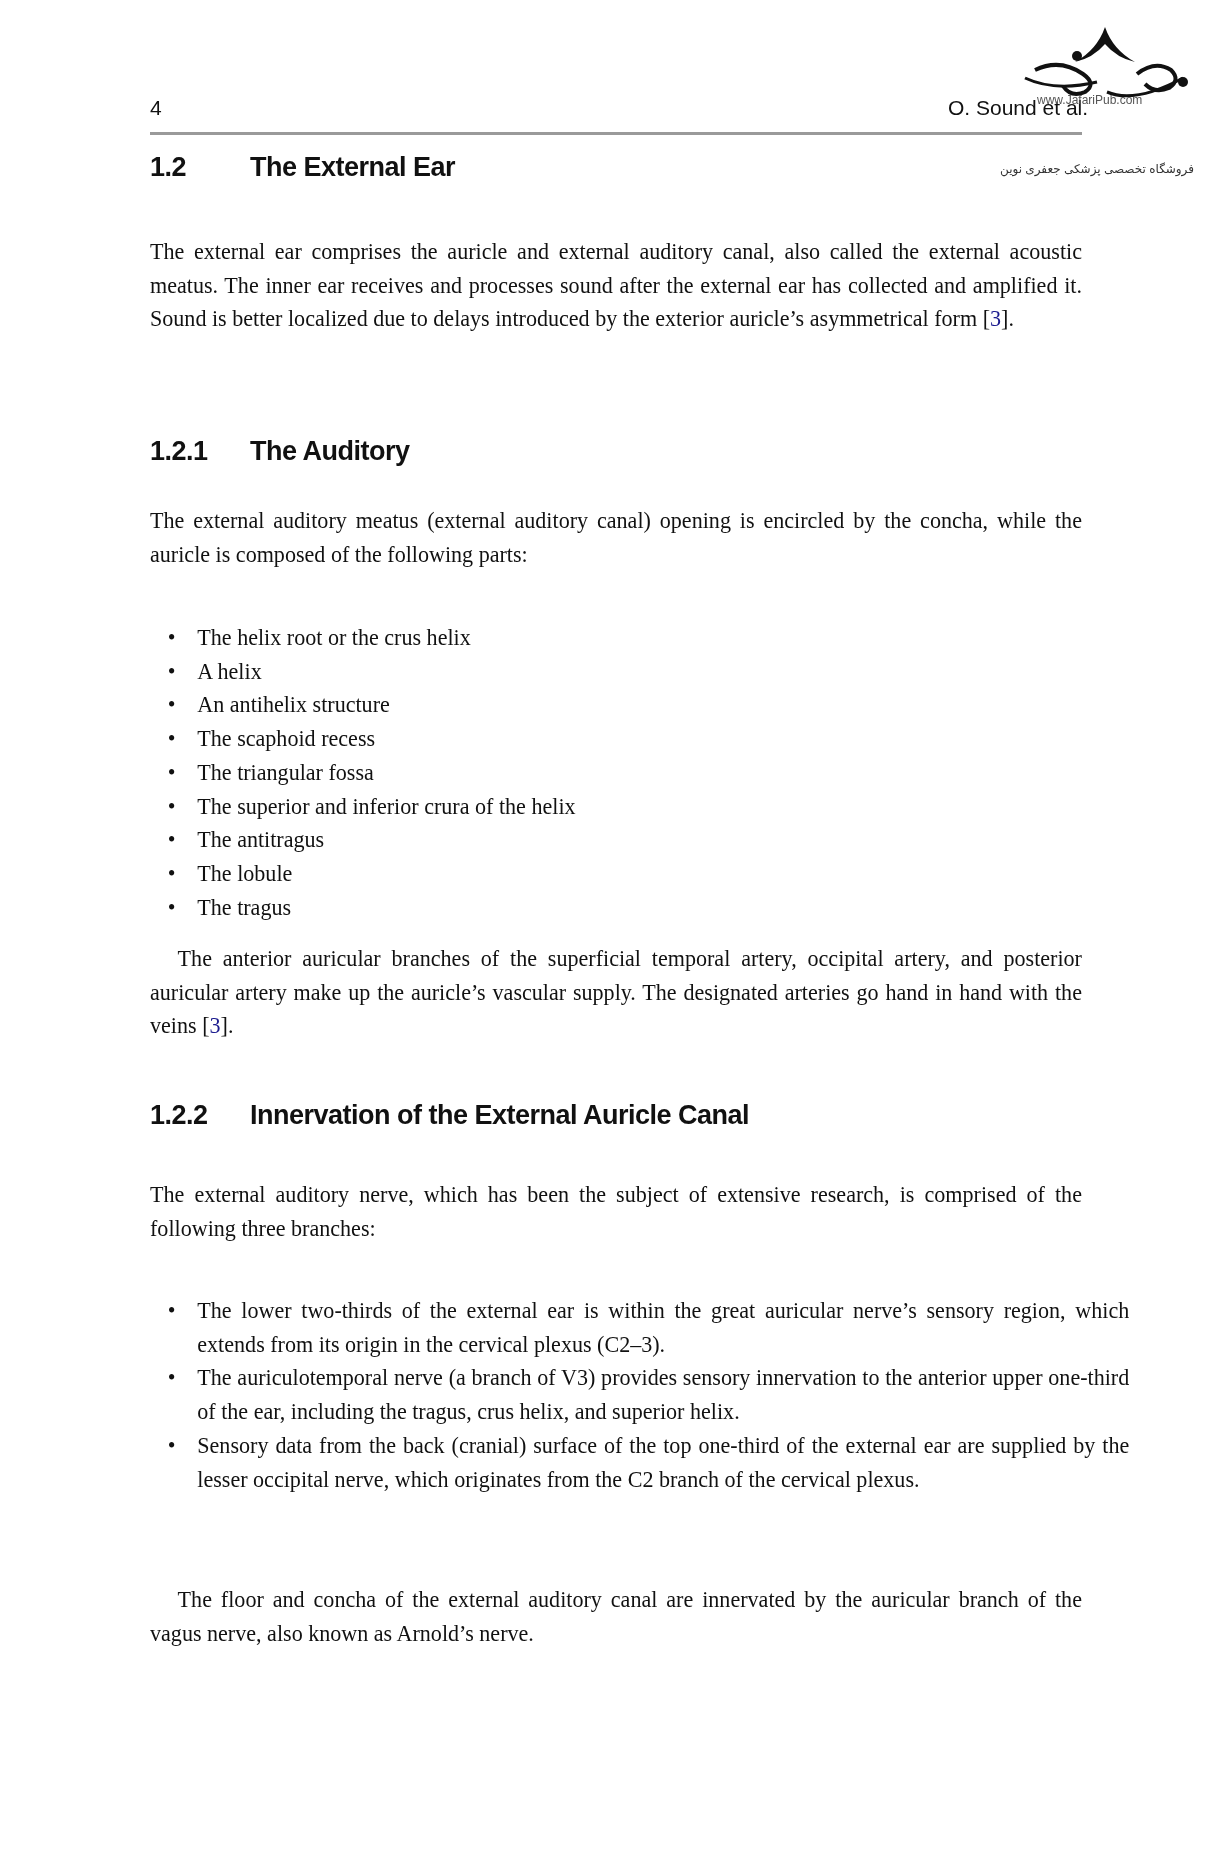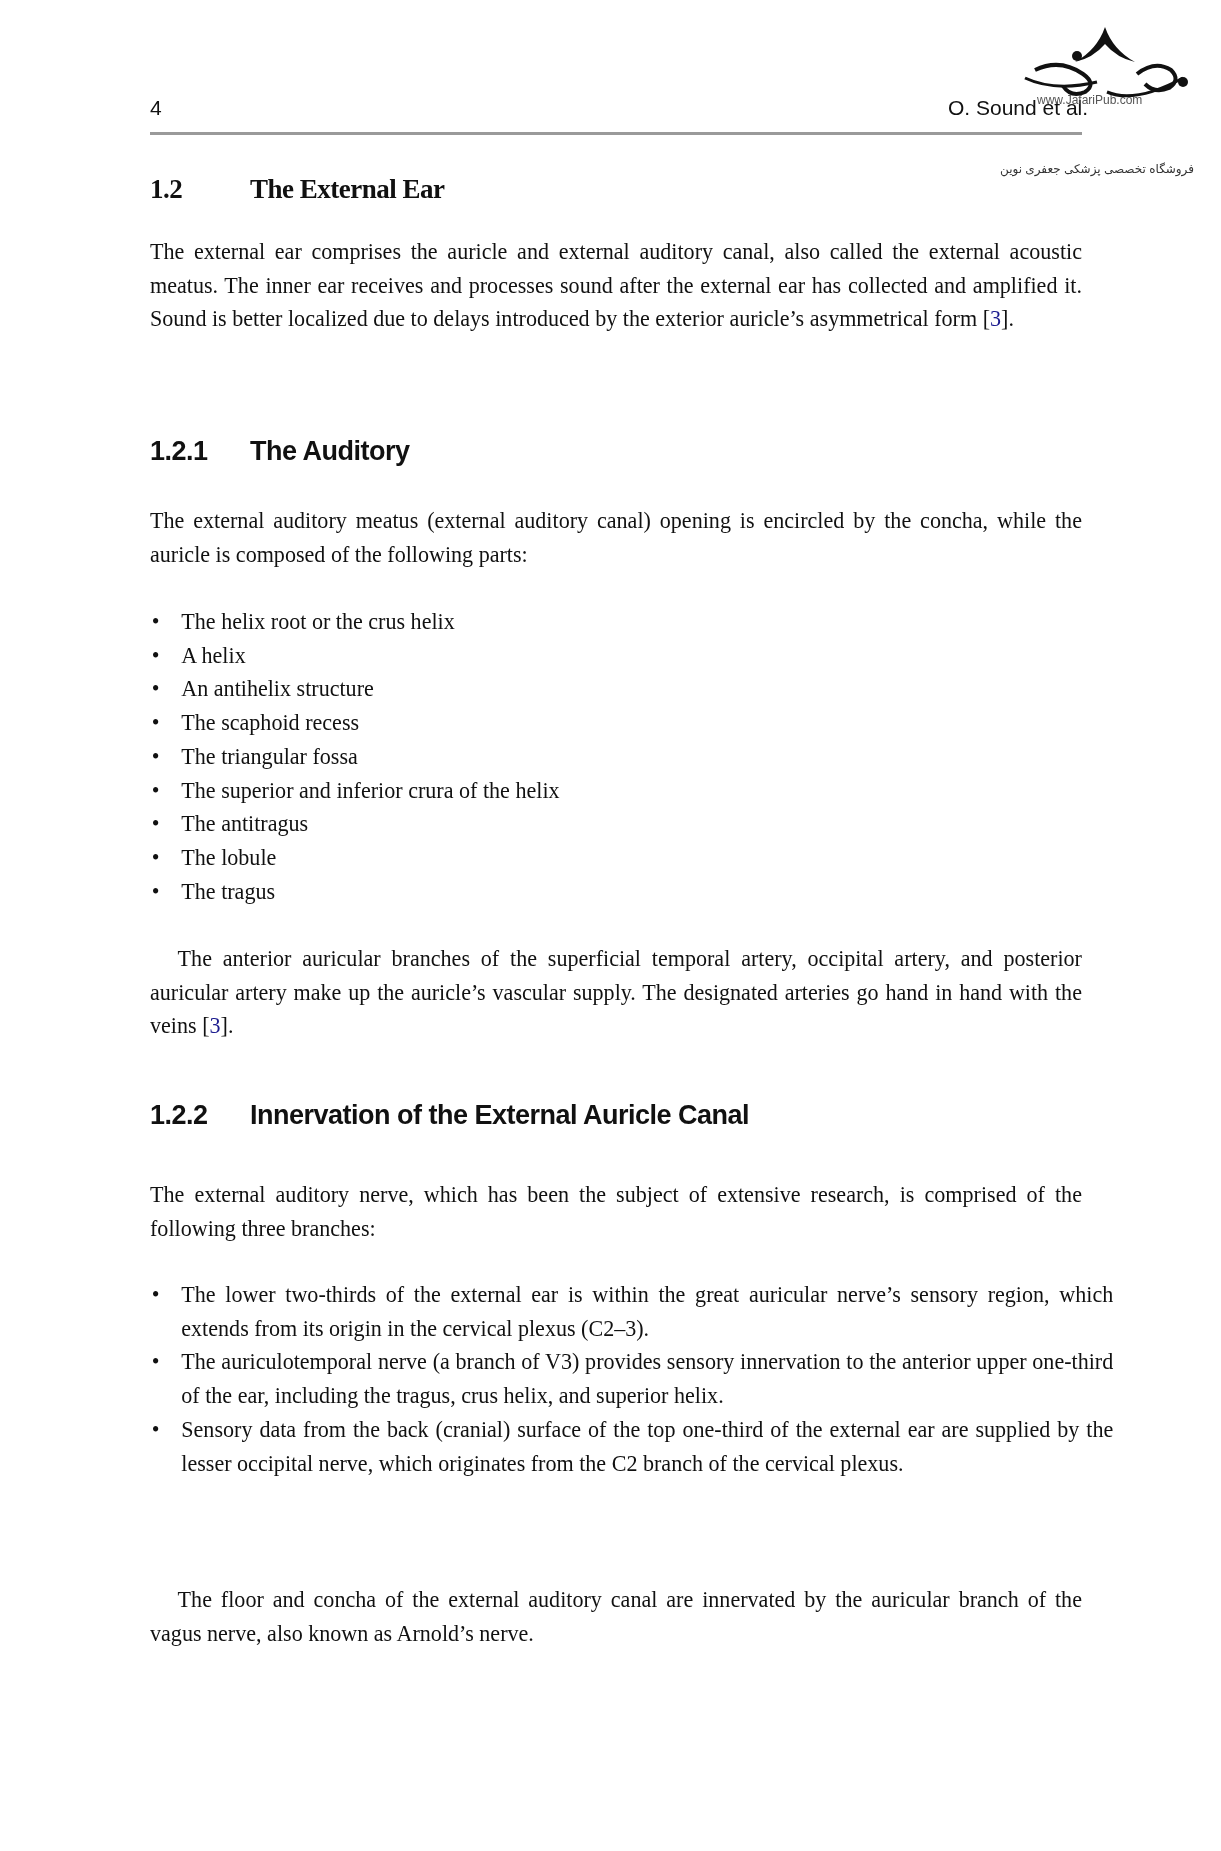--- a/index.html
+++ b/index.html
@@ -19,21 +19,21 @@
   .heading .num { display: inline-block; width: 100px; }
 
   .para {
     position: absolute; left: 150px; width: 932px;
     font-size: 24px; line-height: 33.7px; text-align: justify;
     transform: scaleX(0.92); transform-origin: left top;
     width: 1013px;
   }
   .cite { color: #1c1c8f; }
 
-  .list { position: absolute; left: 150px; margin: 0; padding: 0; list-style: none; }
+  .list { position: absolute; left: 150px; margin: 16px; padding: 0; list-style: none; }
   .list li { position: relative; padding-left: 34px; font-size: 24px; line-height: 33.7px; transform: scaleX(0.92); transform-origin: left top; }
   .list li::before { content: "\2022"; position: absolute; left: 2px; top: 0; }
   .list.wide li { width: 1013px; text-align: justify; padding-left: 34px; }
   .list.wide li .item-text { display: block; }
 </style>
 </head>
 <body>
 
 <div class="page-number sans">4</div>
 <div class="running-head sans">O. Sound et al.</div>
@@ -44,21 +44,21 @@
   <path d="M30 48 Q55 36 78 52 Q92 62 80 70 Q66 76 58 64" fill="none" stroke="#111" stroke-width="4"></path>
   <path d="M20 56 Q50 70 92 60" fill="none" stroke="#111" stroke-width="3"></path>
   <path d="M132 52 Q150 38 166 48 Q176 58 164 66 Q150 72 140 62" fill="none" stroke="#111" stroke-width="4"></path>
   <path d="M102 70 Q130 82 178 56" fill="none" stroke="#111" stroke-width="3"></path>
   <circle cx="72" cy="34" r="5" fill="#111"></circle>
   <circle cx="178" cy="60" r="5" fill="#111"></circle>
 </svg>
 <div class="wm-url sans">www.JafariPub.com</div>
 <div class="wm-fa sans">فروشگاه تخصصی پزشکی جعفری نوین</div>
 
-<div class="heading sans" style="top:174px;font-family:Liberation Serif, serif;">
+<div class="heading sans" style="top:152px;">
   <span class="num">1.2</span><span>The External Ear</span>
 </div>
 <div class="para serif" style="top:235px;">
   <span>The external ear comprises the auricle and external auditory canal, also called the external acoustic meatus. The inner ear receives and processes sound after the external ear has collected and amplified it. Sound is better localized due to delays introduced by the exterior auricle’s asymmetrical form [</span><span class="cite">3</span><span>].</span>
 </div>
 
 <div class="heading sans" style="top:436px;">
   <span class="num">1.2.1</span><span>The Auditory</span>
 </div>
 <div class="para serif" style="top:504px;">The external auditory meatus (external auditory canal) opening is encircled by the concha, while the auricle is composed of the following parts:</div>

